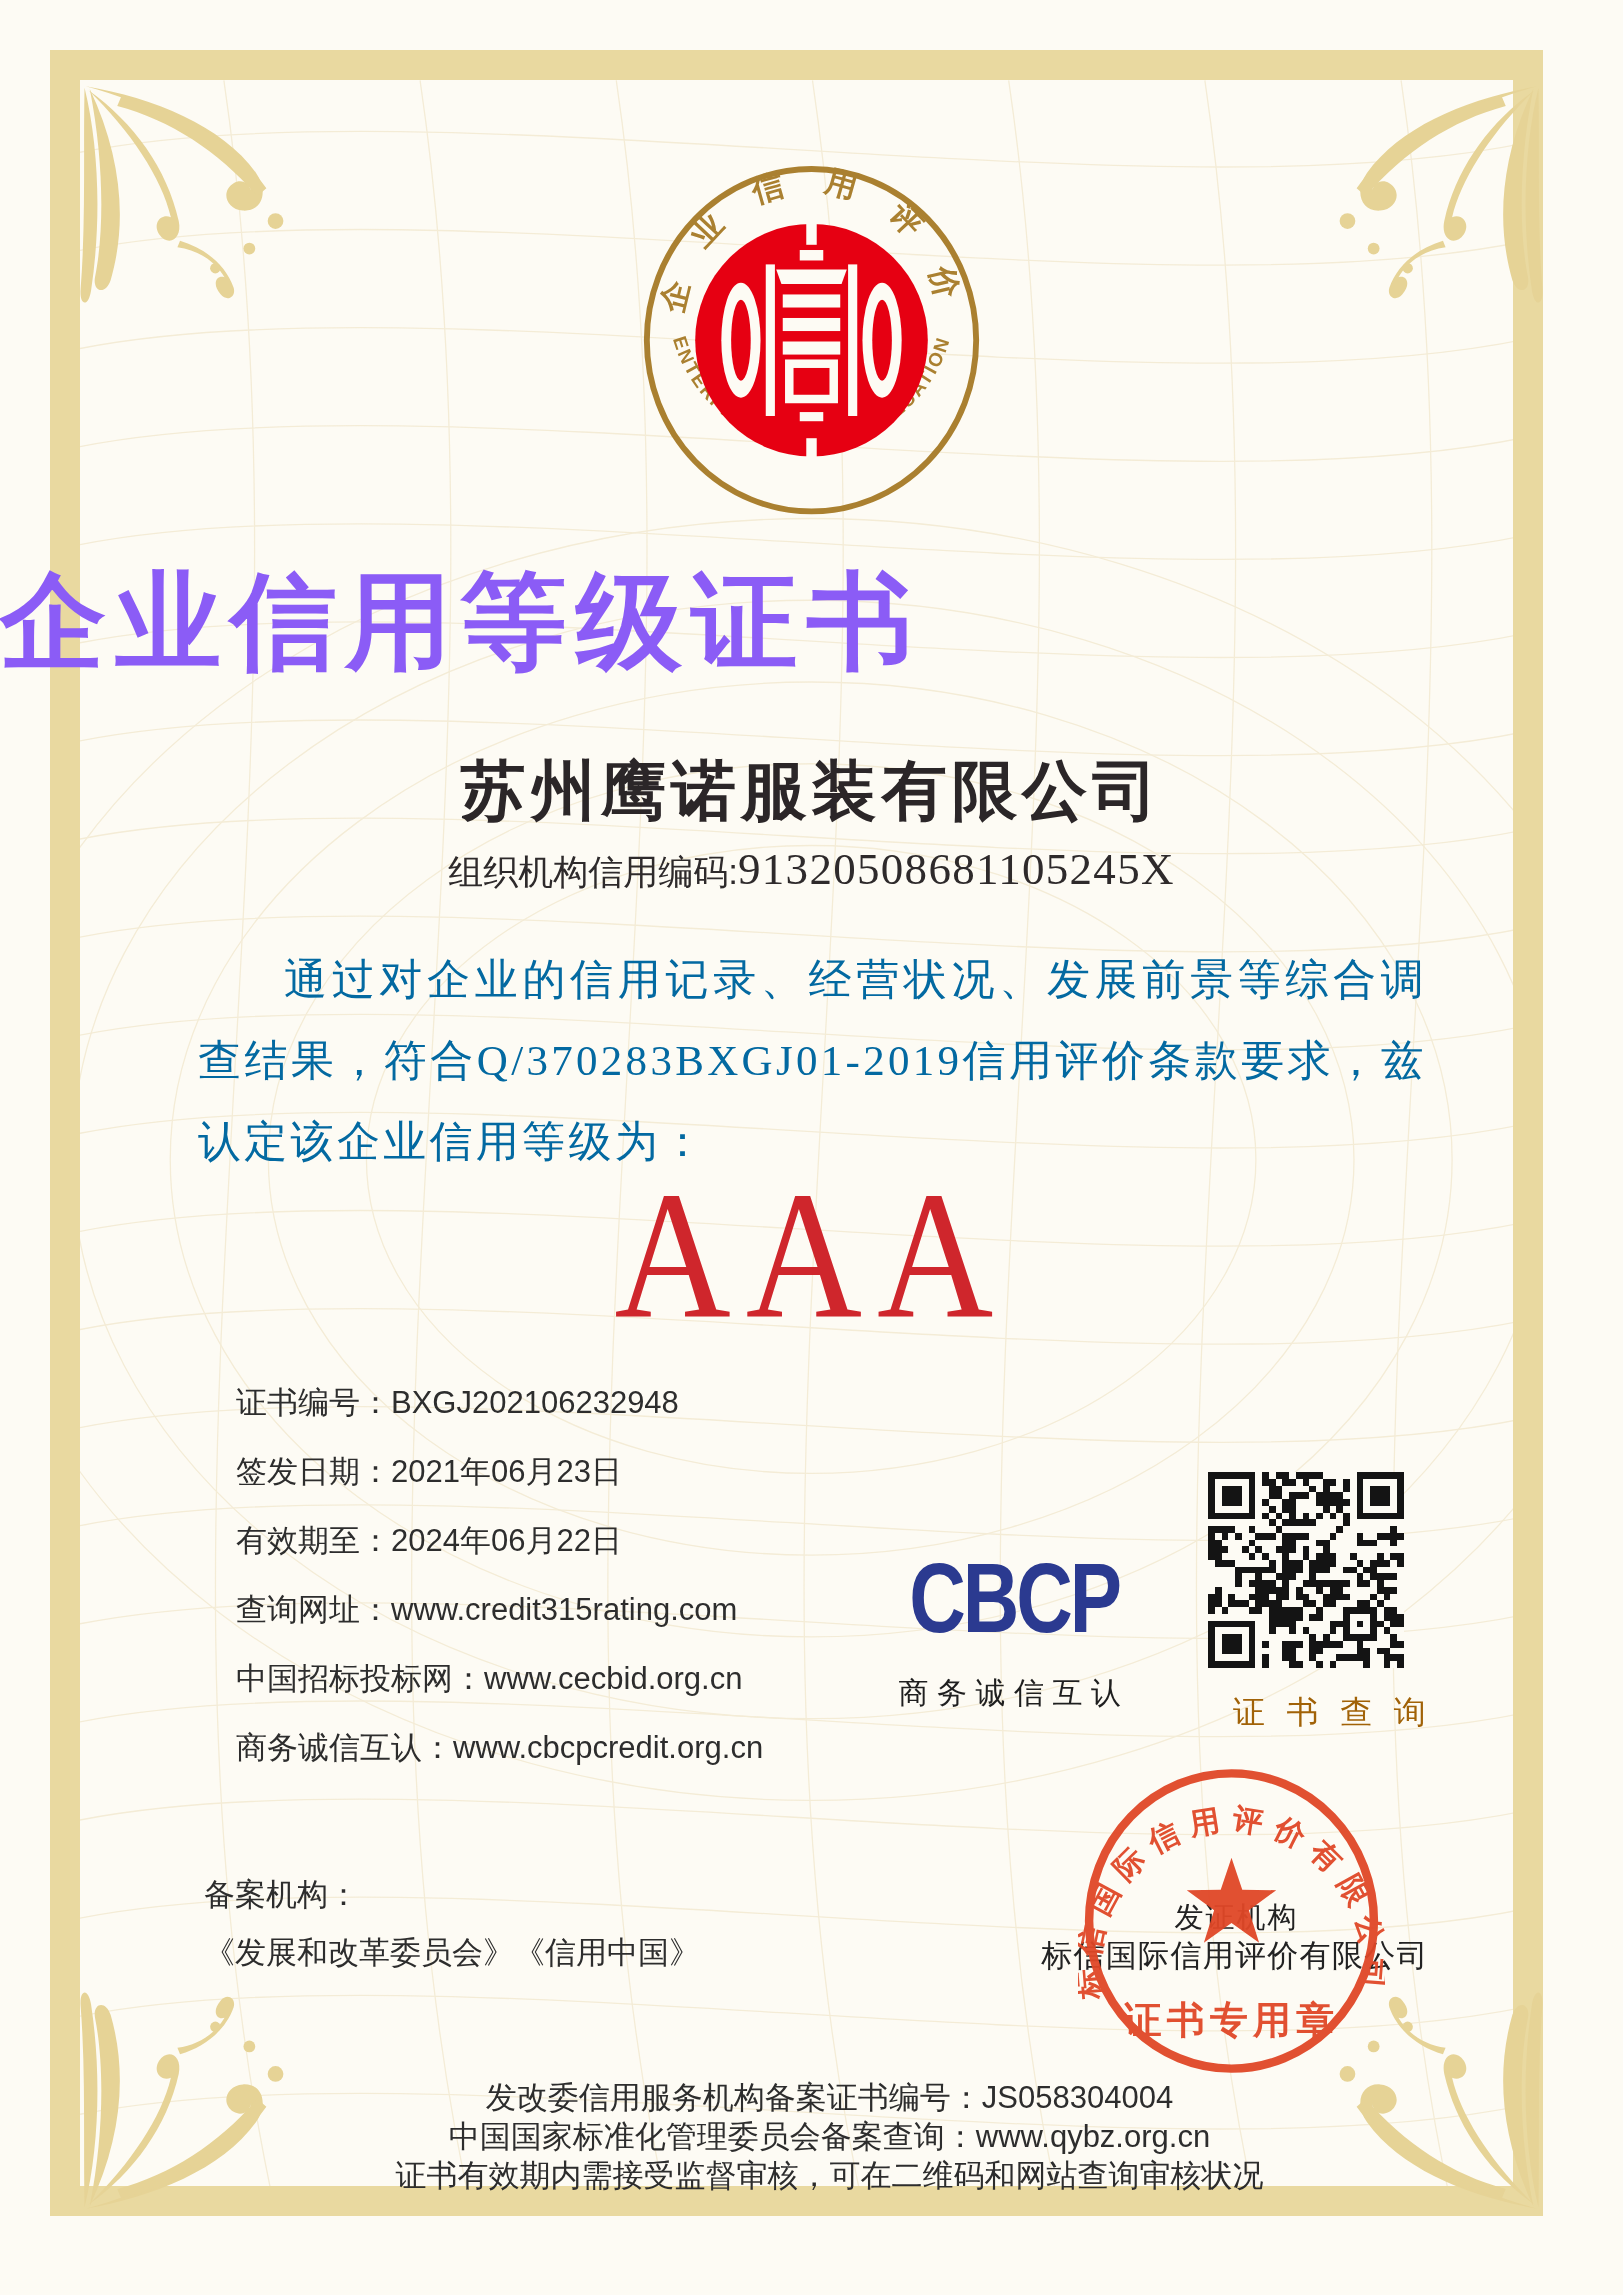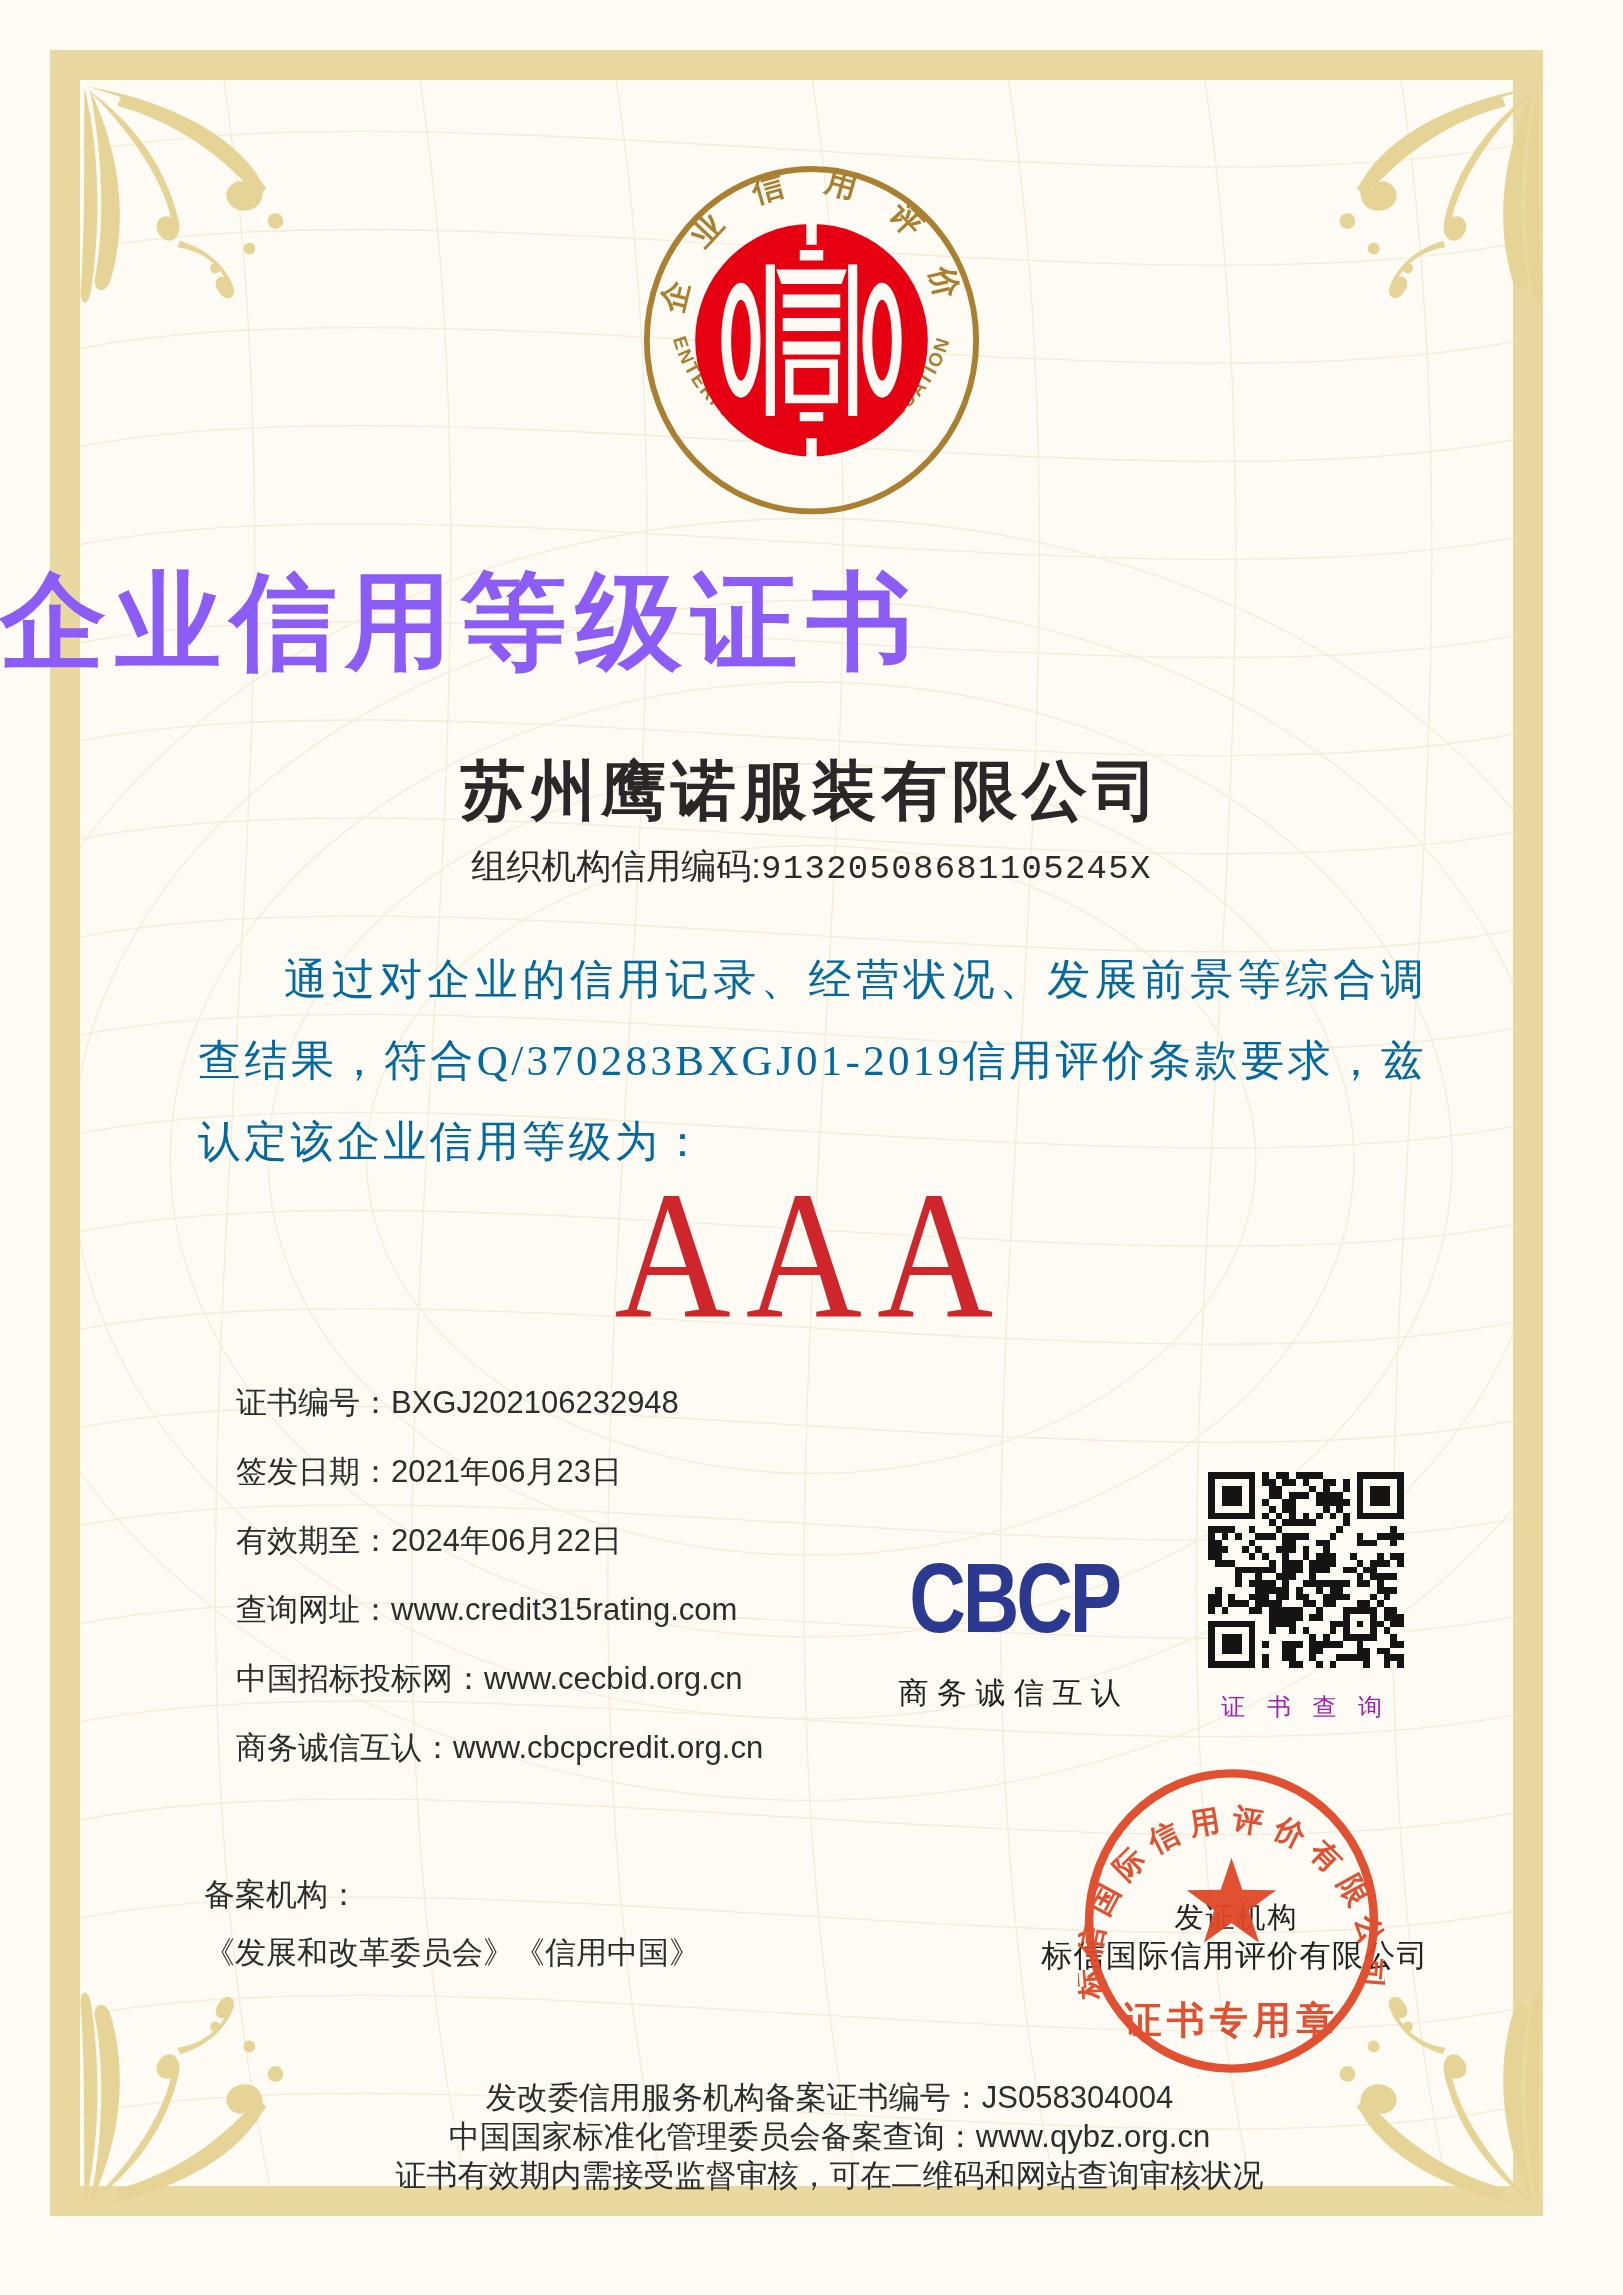--- a/index.html
+++ b/index.html
@@ -12,40 +12,40 @@
   .flourish-svg{position:absolute;left:0;top:0;width:1623px;height:2295px;}
   
   .seal{position:absolute;left:627px;top:152px;width:369px;height:379px;}
   
   .title{position:absolute;left:0;right:0;top:551px;text-align:left;
          font-family:Liberation Mono, monospace;font-weight:700;font-size:106px;
          letter-spacing:9.2px;color:#8b5cf6;}
   .company{position:absolute;left:0;right:0;top:747px;text-align:center;
            font-weight:900;font-size:65px;letter-spacing:5.2px;color:#2b2628;}
   .orgcode{position:absolute;left:0;right:0;top:843px;text-align:center;font-size:35px;color:#2e2a2b;}
-  .orgcode .val{font-family:Liberation Mono, monospace;font-size:34px;letter-spacing:1.3px;}
+  .orgcode .val{font-family:Liberation Serif, serif;font-size:45px;letter-spacing:1.3px;}
   .body-par{position:absolute;left:198px;width:1229px;top:939px;
             font-family:"Liberation Serif",serif;font-size:43px;line-height:81px;
             letter-spacing:3.3px;text-align:justify;text-indent:2em;color:#0369a1;}
   .rating{position:absolute;left:0;right:0;top:1150px;text-align:center;
           font-family:"Liberation Serif",serif;font-size:183px;color:#cf262c;
           letter-spacing:17px;transform:scaleX(.88);transform-origin:center;}
   
   .details{position:absolute;left:204px;top:1382px;display:flex;flex-direction:column;
            gap:27px;font-size:31px;color:#2d2d2d;margin-left:32px;}
   .details .row{display:flex;align-items:baseline;white-space:nowrap;}
   
   .cbcp-block{position:absolute;left:870px;top:1549px;width:288px;text-align:center;}
   .cbcp-logo{font-size:98px;font-weight:900;color:#2b3a90;letter-spacing:-3.9px;
              transform:scaleX(.8);transform-origin:center;line-height:98px;}
   .cbcp-caption{margin-top:26px;font-size:30px;letter-spacing:8.5px;color:#1f1f1f;white-space:nowrap;}
   .qr-block{position:absolute;left:1208px;top:1472px;width:196px;text-align:center;}
   .qr{width:196px;height:196px;fill:#141414;shape-rendering:crispEdges;background:#fdfbf4;}
-  .qr-caption{margin-top:21px;font-size:24px;letter-spacing:21.6px;color:#a21caf;white-space:nowrap;
-              margin-left:13px;}
+  .qr-caption{margin-top:21px;font-size:32px;letter-spacing:21.6px;color:#a16207;white-space:nowrap;
+              margin-left:25px;}
   
   .filing{position:absolute;left:204px;top:1866px;font-size:31px;color:#2d2d2d;line-height:58px;}
   
   .stamp{position:absolute;left:1078px;top:1764px;width:307px;height:314px;opacity:.95;}
   .issuer-label{position:absolute;left:1112px;top:1898px;width:249px;text-align:center;
                 font-size:29px;color:#222;letter-spacing:2px;}
   .issuer-name{position:absolute;left:1019px;top:1935px;width:432px;text-align:center;
                font-size:31px;color:#222;letter-spacing:1.3px;white-space:nowrap;}
   
   .footer{position:absolute;left:0;right:0;top:2078px;text-align:center;

